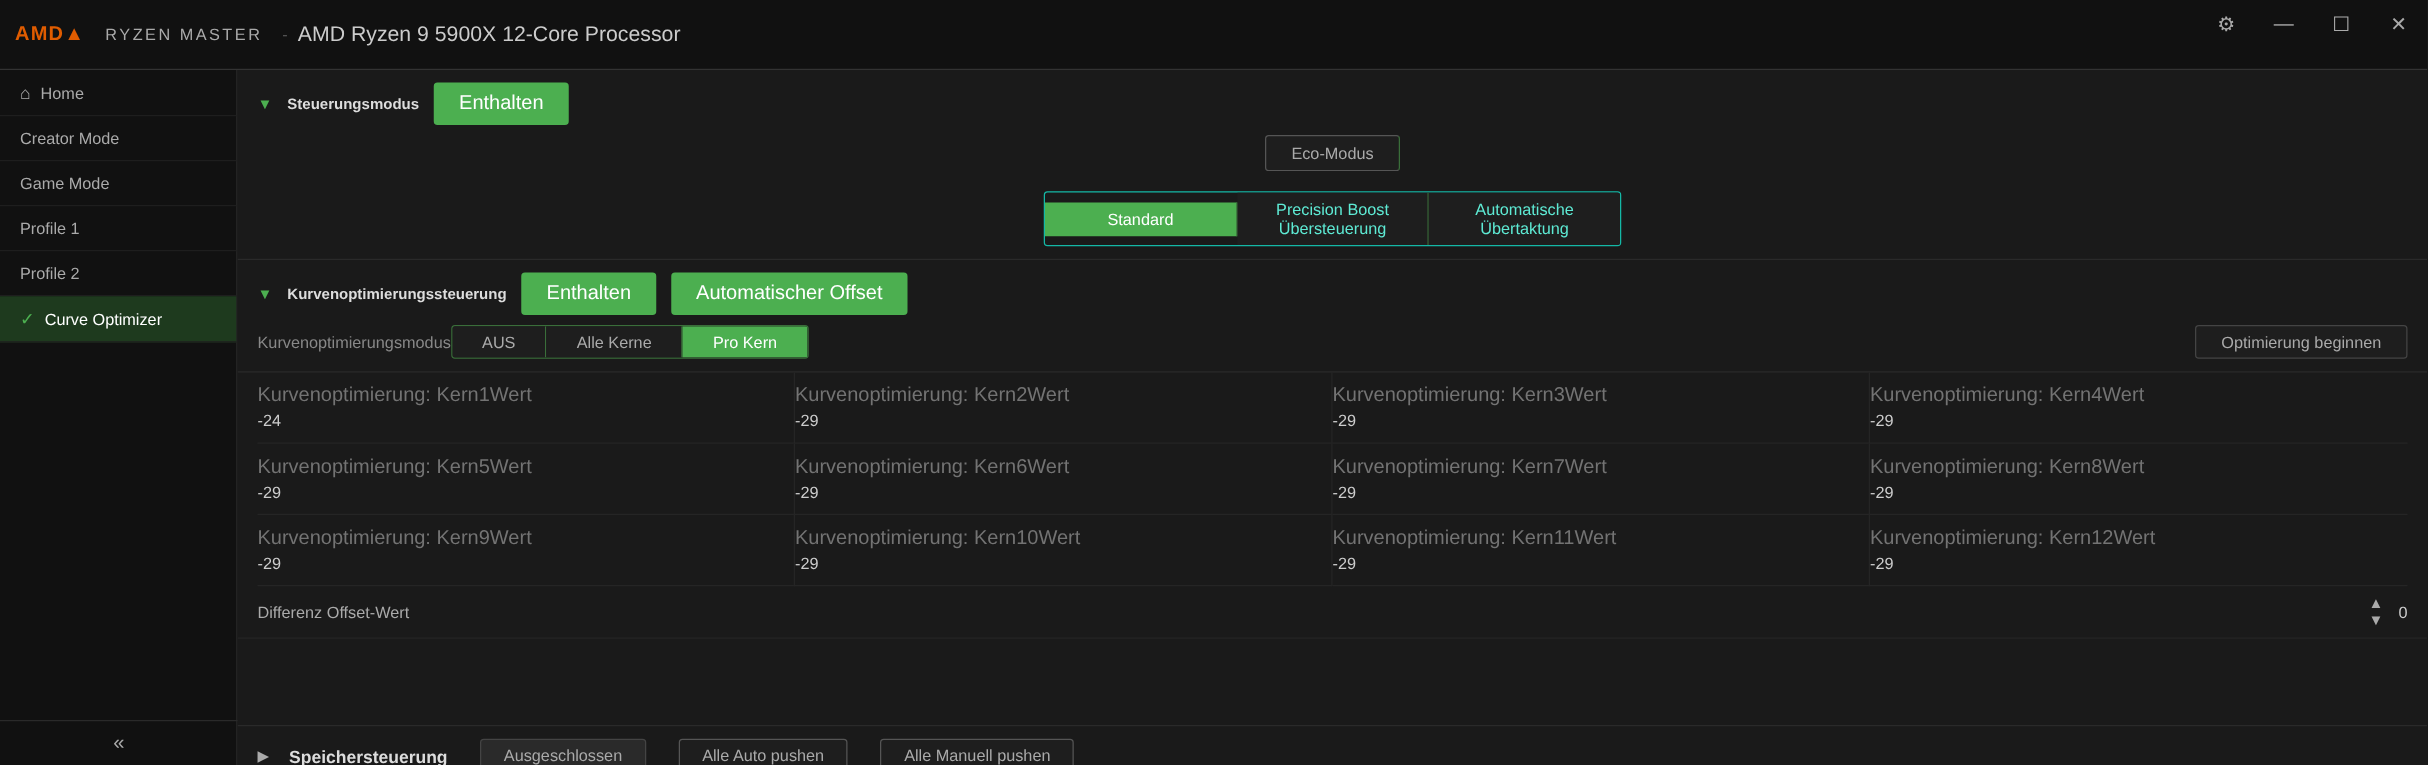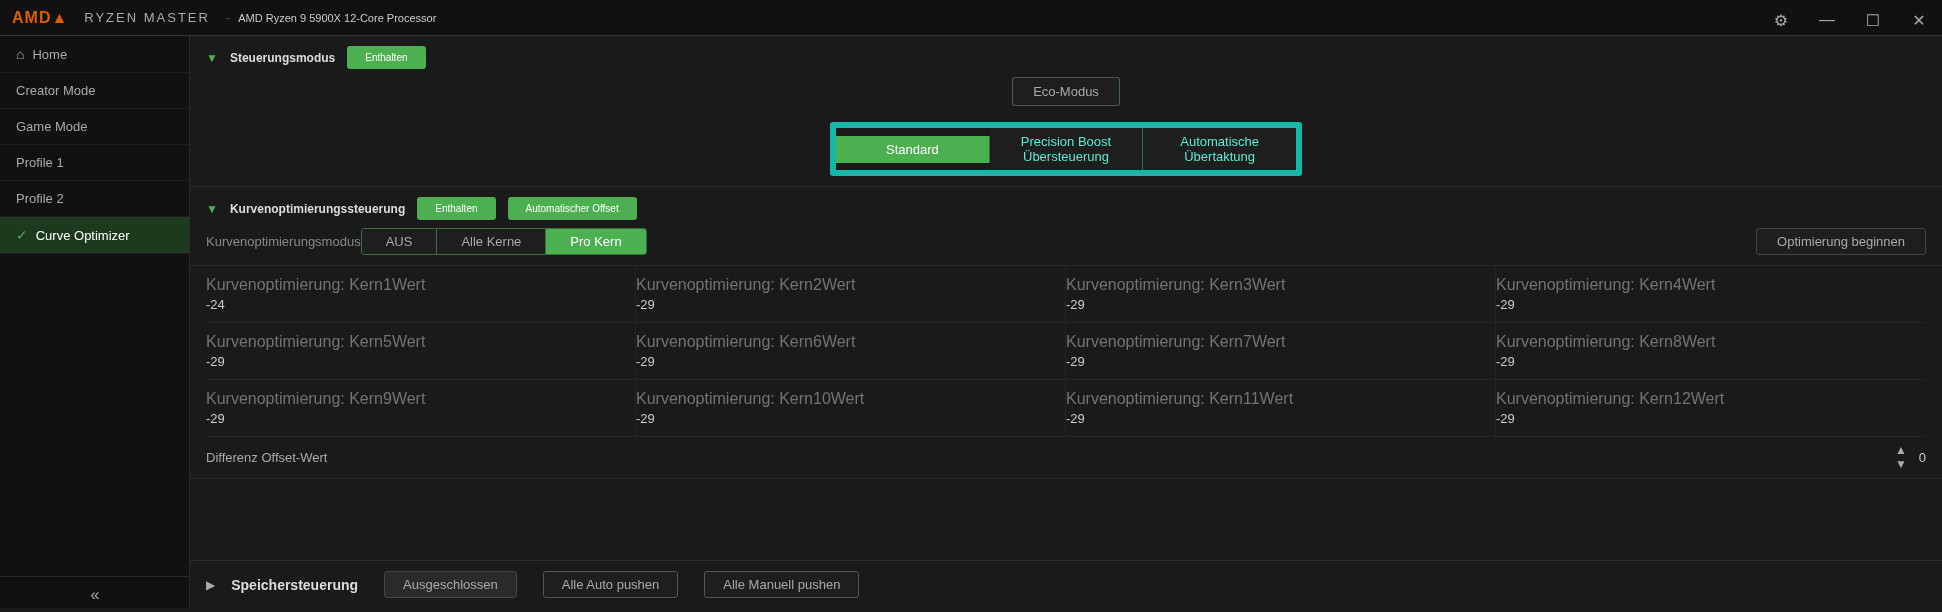--- a/index.html
+++ b/index.html
@@ -11,21 +11,21 @@
       font-family: 'Segoe UI', Arial, sans-serif;
       font-size: 13px;
       overflow: hidden;
     }
 
     
     .title-bar {
       display: flex;
       align-items: center;
       background: #111111;
-      height: 36px;
+      height: 56px;
       padding: 0 12px;
       border-bottom: 1px solid #333;
       position: relative;
     }
     .title-bar-logo {
       color: #e05c00;
       font-weight: bold;
       font-size: 16px;
       margin-right: 16px;
       letter-spacing: 1px;
@@ -35,21 +35,21 @@
       font-size: 13px;
       letter-spacing: 2px;
       margin-right: 8px;
     }
     .title-bar-separator {
       color: #555;
       margin: 0 8px;
     }
     .title-bar-processor {
       color: #cccccc;
-      font-size: 11px;
+      font-size: 17px;
     }
     .title-bar-controls {
       position: absolute;
       right: 0;
       top: 0;
       display: flex;
       height: 40px;
     }
     .title-bar-btn {
       width: 46px;
@@ -155,43 +155,43 @@
     .section-title {
       font-size: 12px;
       font-weight: 600;
       color: #dddddd;
     }
 
     
     .btn {
       padding: 4px 16px;
       border-radius: 3px;
-      border: 2px solid #fef9c3;
-      cursor: pointer;
-      font-size: 10px;
+      border: 4px solid #fef9c3;
+      cursor: pointer;
+      font-size: 16px;
       background: #2a2a2a;
       color: #cccccc;
     }
     .btn.active, .btn.green {
       background: #4caf50;
       color: #ffffff;
       border-color: #4caf50;
     }
     .btn.inactive {
       background: #2a2a2a;
       color: #aaaaaa;
       border: 1px solid #555;
     }
 
     
     .mode-selector {
       display: flex;
       align-items: center;
       gap: 0;
-      border: 6px solid #14b8a6;
+      border: 1px solid #14b8a6;
       border-radius: 3px;
       overflow: hidden;
       flex: 1;
     }
     .mode-btn {
       flex: 1;
       padding: 6px 12px;
       text-align: center;
       cursor: pointer;
       font-size: 13px;

